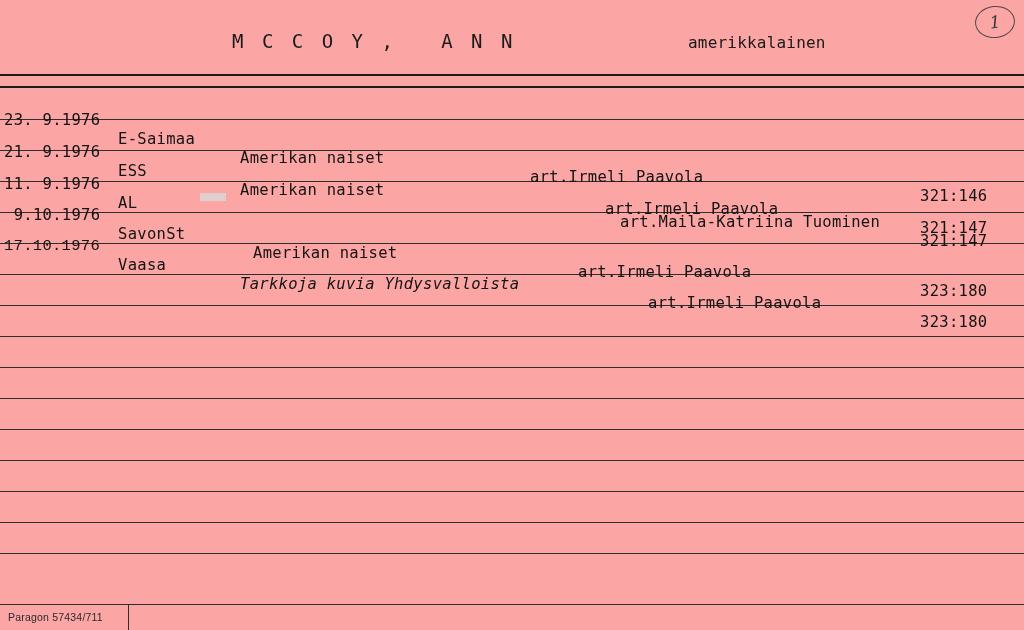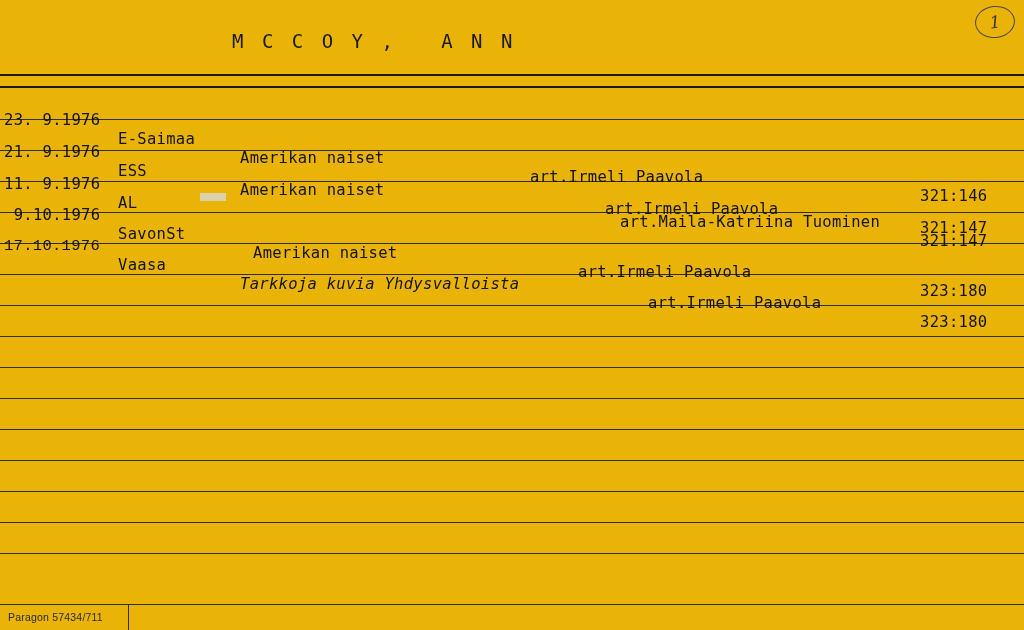--- a/index.html
+++ b/index.html
@@ -13,21 +13,21 @@
     overflow: hidden;
     font-family: "DejaVu Sans Mono", monospace;
     color: #111111;
     position: relative;
   }
 
   .card {
     position: relative;
     width: 1024px;
     height: 630px;
-    background: #eab308;
+    background: #fca5a5;
     box-sizing: border-box;
   }
 
   
   .header {
     position: relative;
     height: 74px;
   }
   .header-name {
     position: absolute;
@@ -152,20 +152,21 @@
     opacity: 0.8;
   }
 </style>
 </head>
 <body>
 
 <div class="card">
 
   <div class="header">
     <div class="header-name">M C C O Y ,   A N N</div>
+    <div class="header-nationality">amerikkalainen</div>
     <div class="card-number">1</div>
   </div>
 
   <div class="rules">
     <div class="rule thick" style="top:0px;"></div>
     <div class="rule thick" style="top:12px;"></div>
     <div class="rule" style="top:45px;"></div>
     <div class="rule" style="top:76px;"></div>
     <div class="rule" style="top:107px;"></div>
     <div class="rule" style="top:138px;"></div>

